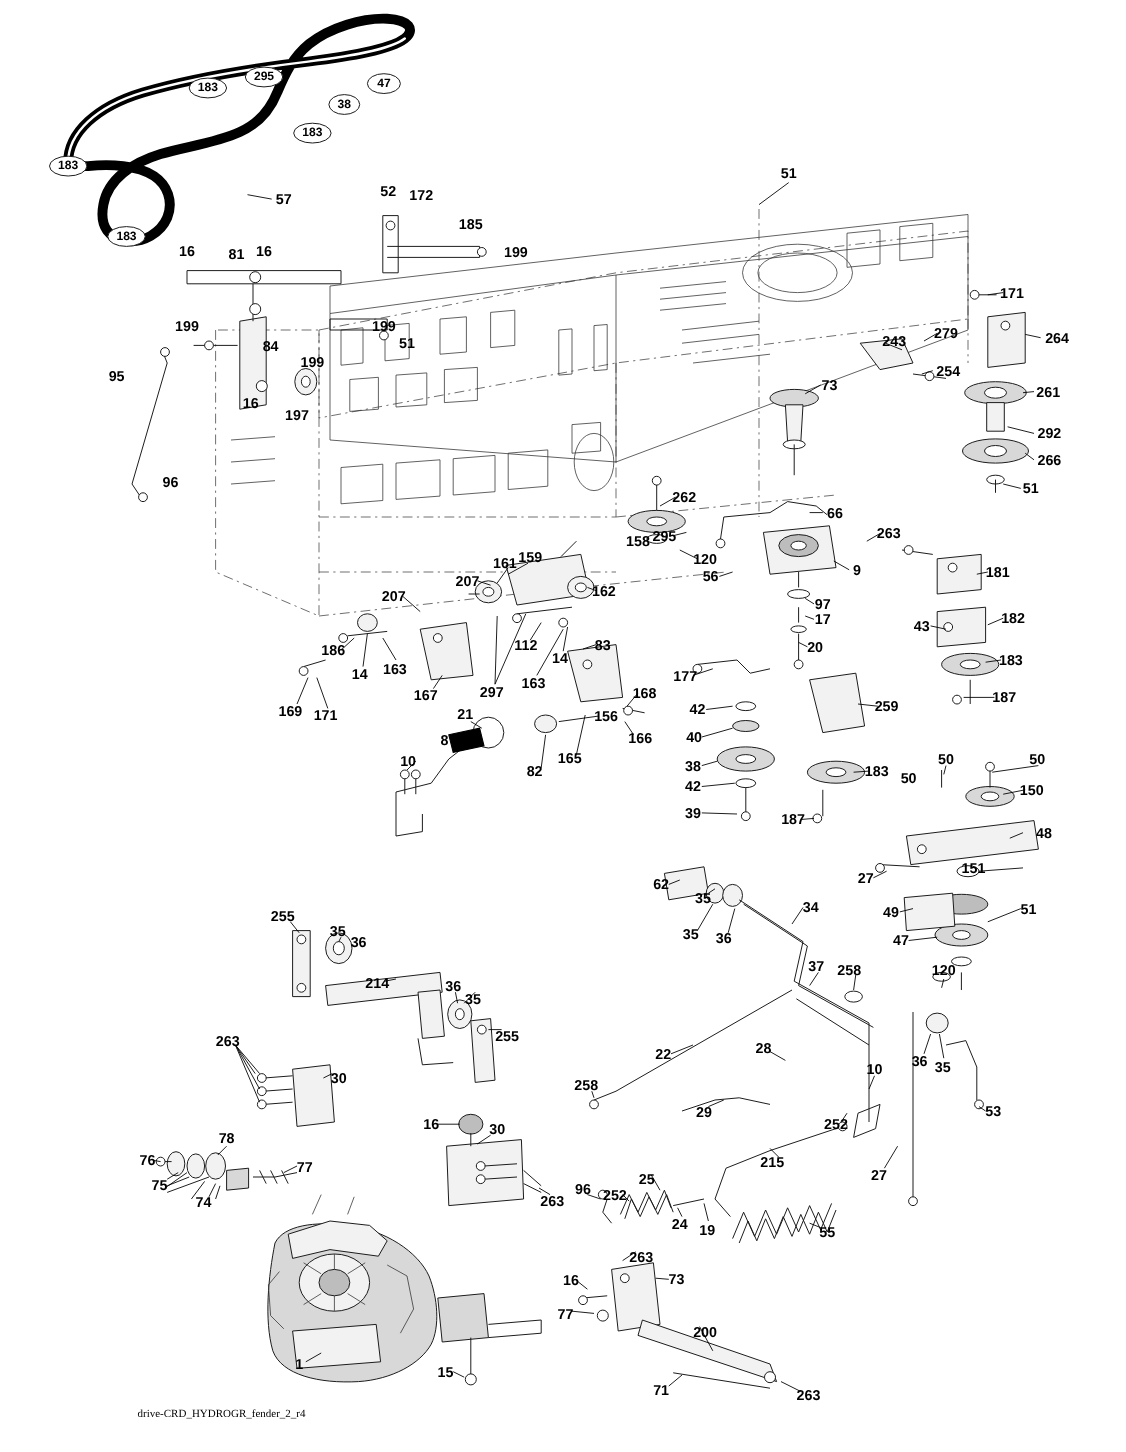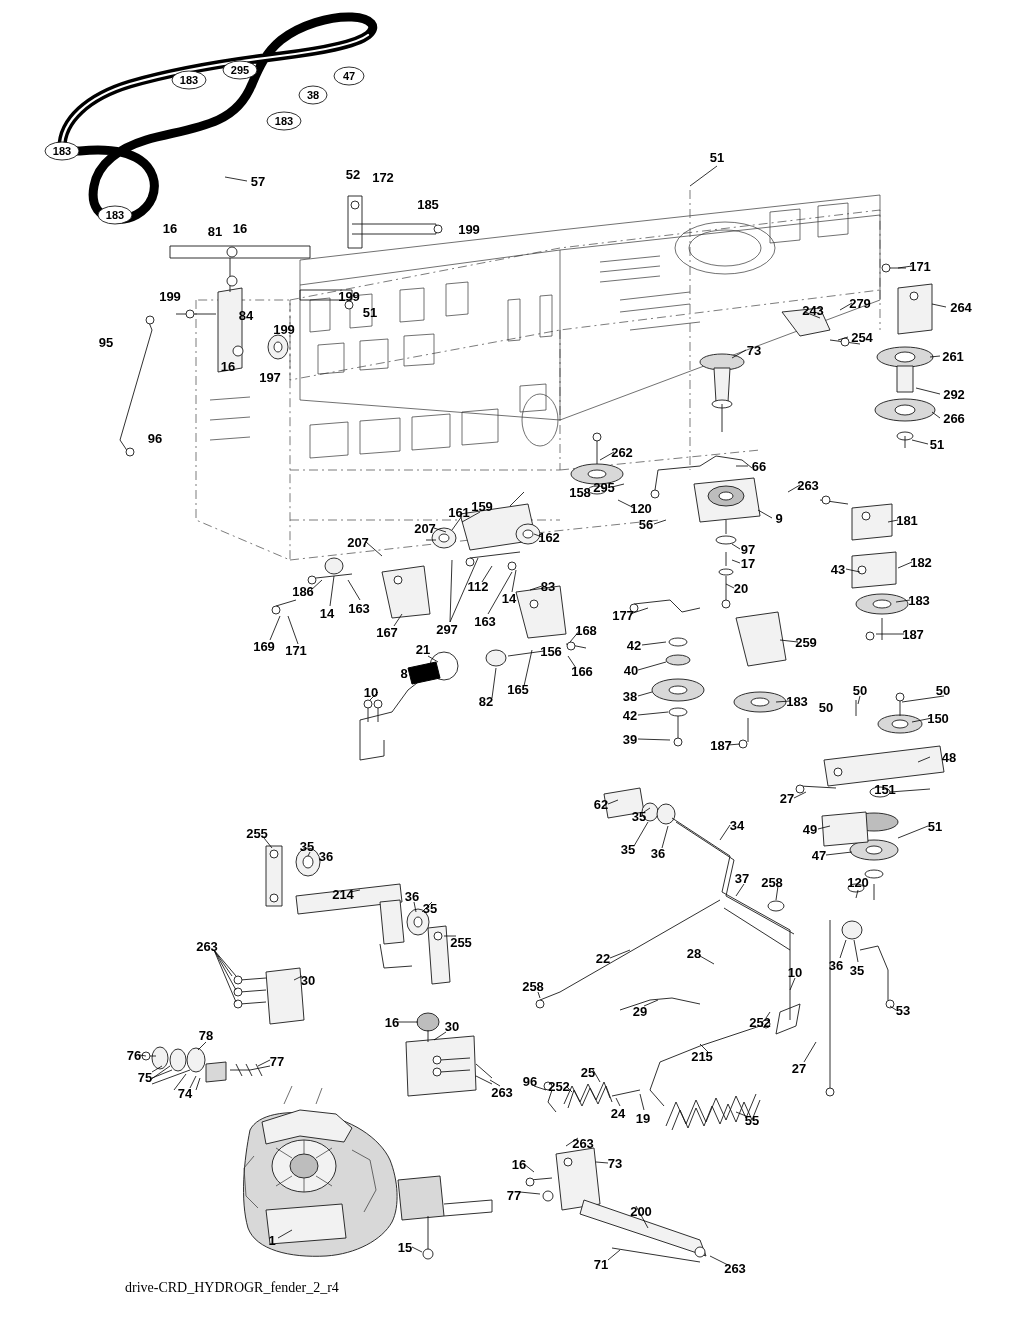--- a/index.html
+++ b/index.html
@@ -41,21 +41,21 @@
     font-weight: bold;
     color: #000000;
     white-space: nowrap;
     transform: translate(-50%, -50%);
   }
   #figure-caption {
     position: absolute;
     left: 125px;
     top: 1280px;
     font-family: "Liberation Serif", serif;
-    font-size: 14px;
+    font-size: 10px;
     color: #000000;
     white-space: nowrap;
   }
   svg .ln {
     stroke: #1a1a1a;
     stroke-width: 0.9;
     fill: none;
   }
   svg .ln-thin {
     stroke: #333333;

